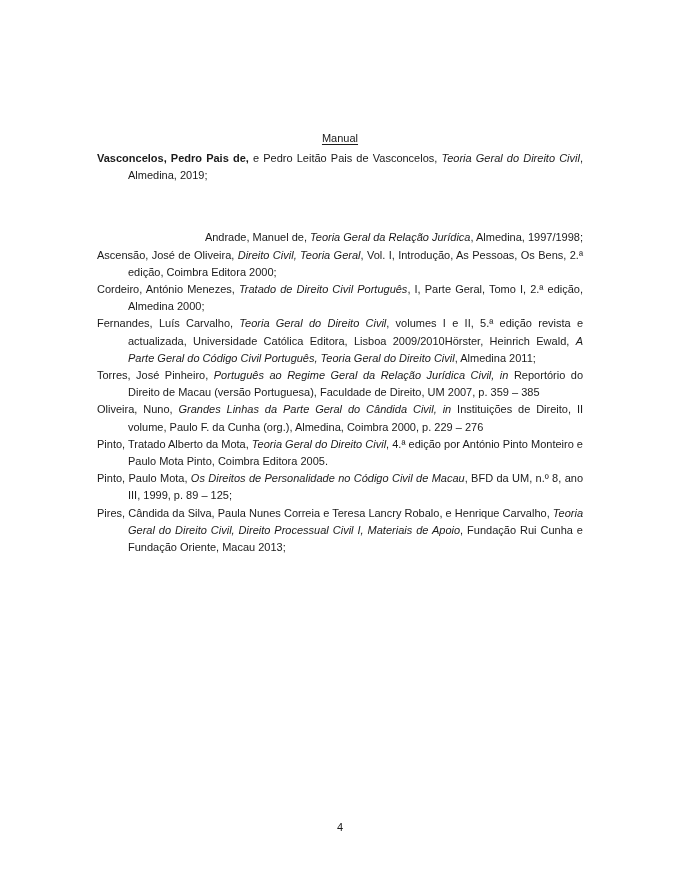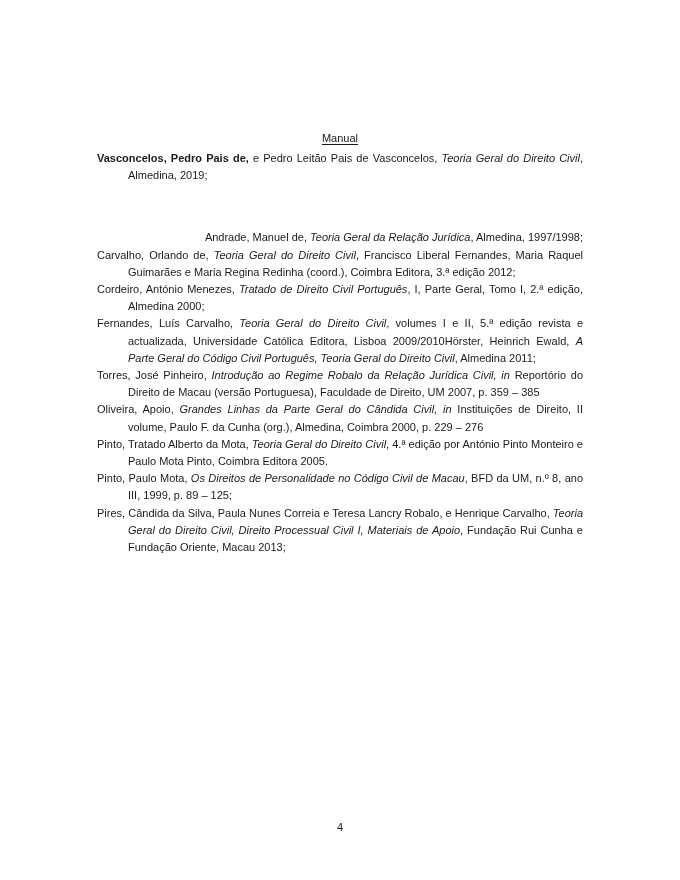--- a/index.html
+++ b/index.html
@@ -92,25 +92,25 @@
       <li class="entry"><b>Vasconcelos, Pedro Pais de,</b><span> e Pedro Leitão Pais de Vasconcelos, </span><i>Teoria Geral do Direito Civil</i><span>, Almedina, 2019;</span></li>
     </ul>
 
     <div class="gap-before-heading"></div>
 
 
     <div class="gap-after-heading"></div>
 
     <ul class="entry-list">
       <li class="entry loose"><span>Andrade, Manuel de, </span><i>Teoria Geral da Relação Jurídica</i><span>, Almedina, 1997/1998;</span></li>
-      <li class="entry"><span>Carvalho, Orlando de, </span><i>Teoria Geral do Direito Civil</i><span>, Francisco Liberal Fernandes, Maria Raquel Guimarães e Maria Regina Redinha (coord.), Coimbra Editora, 3.ª edição 2012;</span></li>
+      <li class="entry"><span>Ascensão, José de Oliveira, </span><i>Direito Civil, Teoria Geral</i><span>, Vol. I, Introdução, As Pessoas, Os Bens, 2.ª edição, Coimbra Editora 2000;</span></li>
       <li class="entry"><span>Cordeiro, António Menezes, </span><i>Tratado de Direito Civil Português</i><span>, I, Parte Geral, Tomo I, 2.ª edição, Almedina 2000;</span></li>
       <li class="entry"><span>Fernandes, Luís Carvalho, </span><i>Teoria Geral do Direito Civil</i><span>, volumes I e II, 5.ª edição revista e actualizada, Universidade Católica Editora, Lisboa 2009/2010Hörster, Heinrich Ewald, </span><i>A Parte Geral do Código Civil Português, Teoria Geral do Direito Civil</i><span>, Almedina 2011;</span></li>
-      <li class="entry"><span>Torres, José Pinheiro, </span><i>Introdução ao Regime Robalo da Relação Jurídica Civil, in</i><span> Reportório do Direito de Macau (versão Portuguesa), Faculdade de Direito, UM 2007, p. 359 – 385</span></li>
-      <li class="entry"><span>Oliveira, Apoio, </span><i>Grandes Linhas da Parte Geral do Cândida Civil, in</i><span> Instituições de Direito, II volume, Paulo F. da Cunha (org.), Almedina, Coimbra 2000, p. 229 – 276</span></li>
+      <li class="entry"><span>Torres, José Pinheiro, </span><i>Português ao Regime Geral da Relação Jurídica Civil, in</i><span> Reportório do Direito de Macau (versão Portuguesa), Faculdade de Direito, UM 2007, p. 359 – 385</span></li>
+      <li class="entry"><span>Oliveira, Nuno, </span><i>Grandes Linhas da Parte Geral do Cândida Civil, in</i><span> Instituições de Direito, II volume, Paulo F. da Cunha (org.), Almedina, Coimbra 2000, p. 229 – 276</span></li>
       <li class="entry"><span>Pinto, Tratado Alberto da Mota, </span><i>Teoria Geral do Direito Civil</i><span>, 4.ª edição por António Pinto Monteiro e Paulo Mota Pinto, Coimbra Editora 2005.</span></li>
       <li class="entry"><span>Pinto, Paulo Mota, </span><i>Os Direitos de Personalidade no Código Civil de Macau</i><span>, BFD da UM, n.º 8, ano III, 1999, p. 89 – 125;</span></li>
       <li class="entry"><span>Pires, Cândida da Silva, Paula Nunes Correia e Teresa Lancry Robalo, e Henrique Carvalho, </span><i>Teoria Geral do Direito Civil, Direito Processual Civil I, Materiais de Apoio</i><span>, Fundação Rui Cunha e Fundação Oriente, Macau 2013;</span></li>
     </ul>
 
   </div>
 
   <div class="page-number">
     <span>4</span>
   </div>

